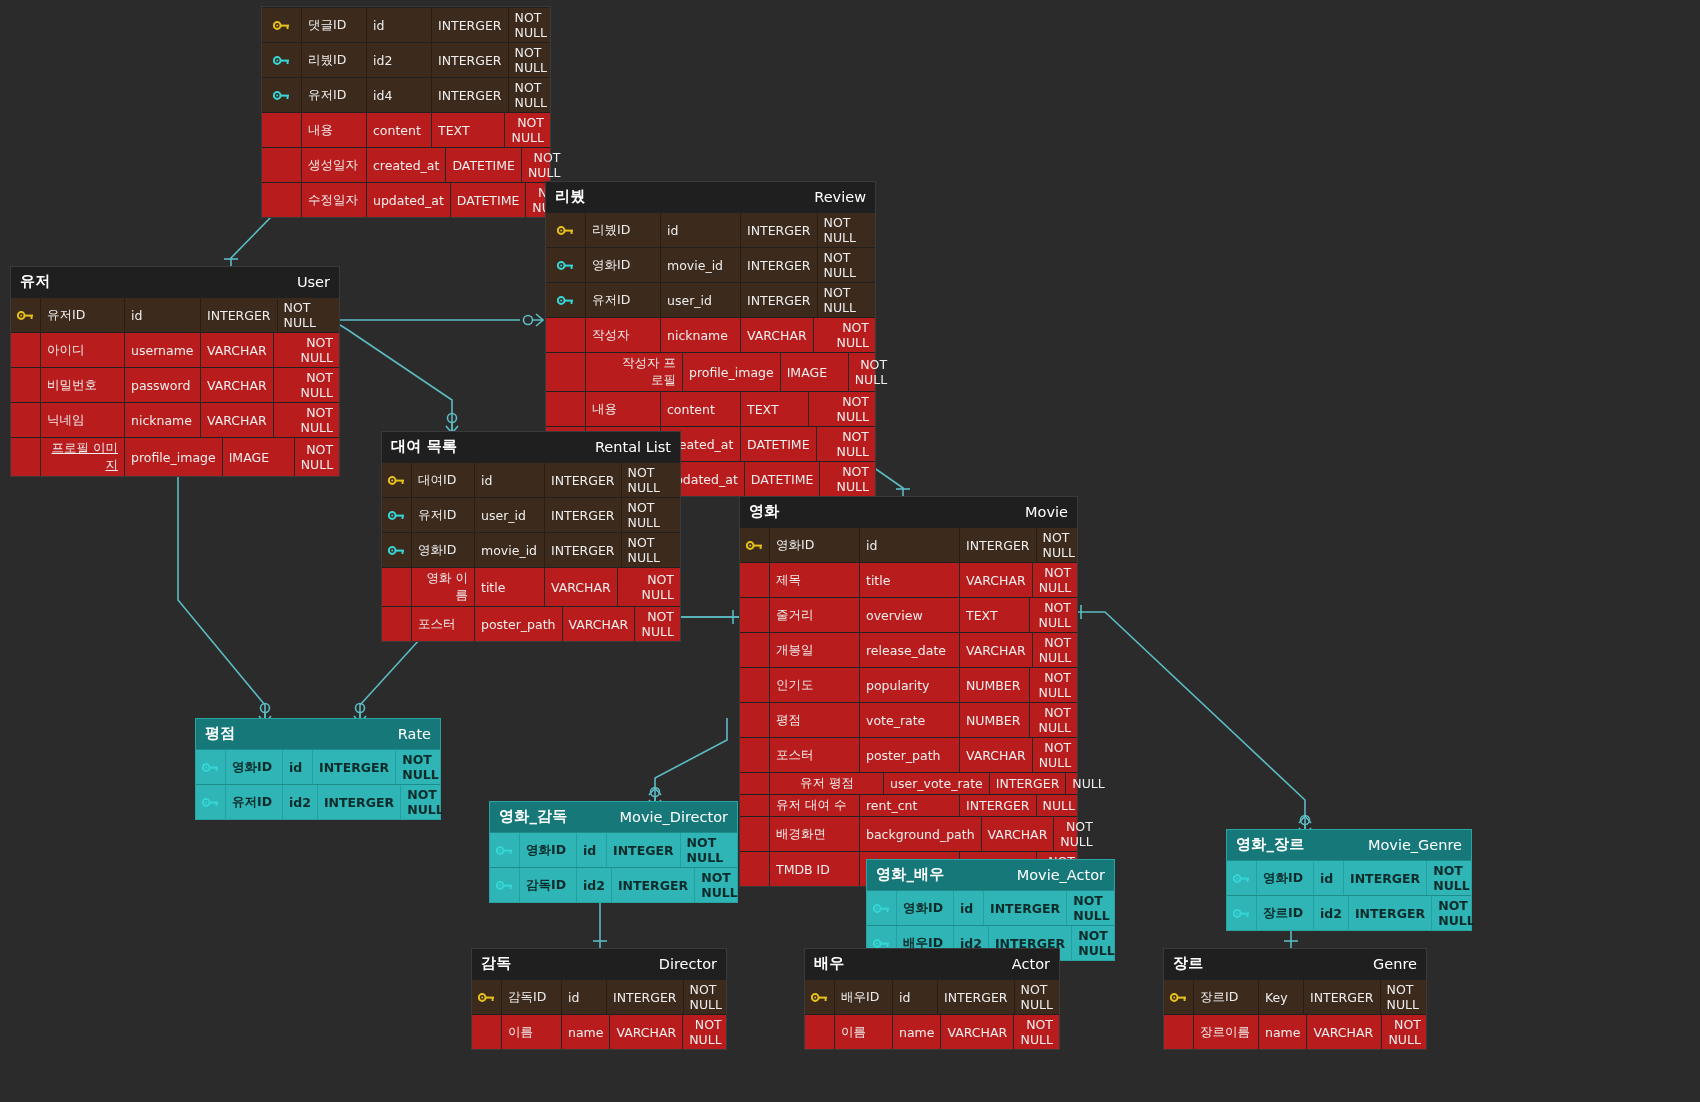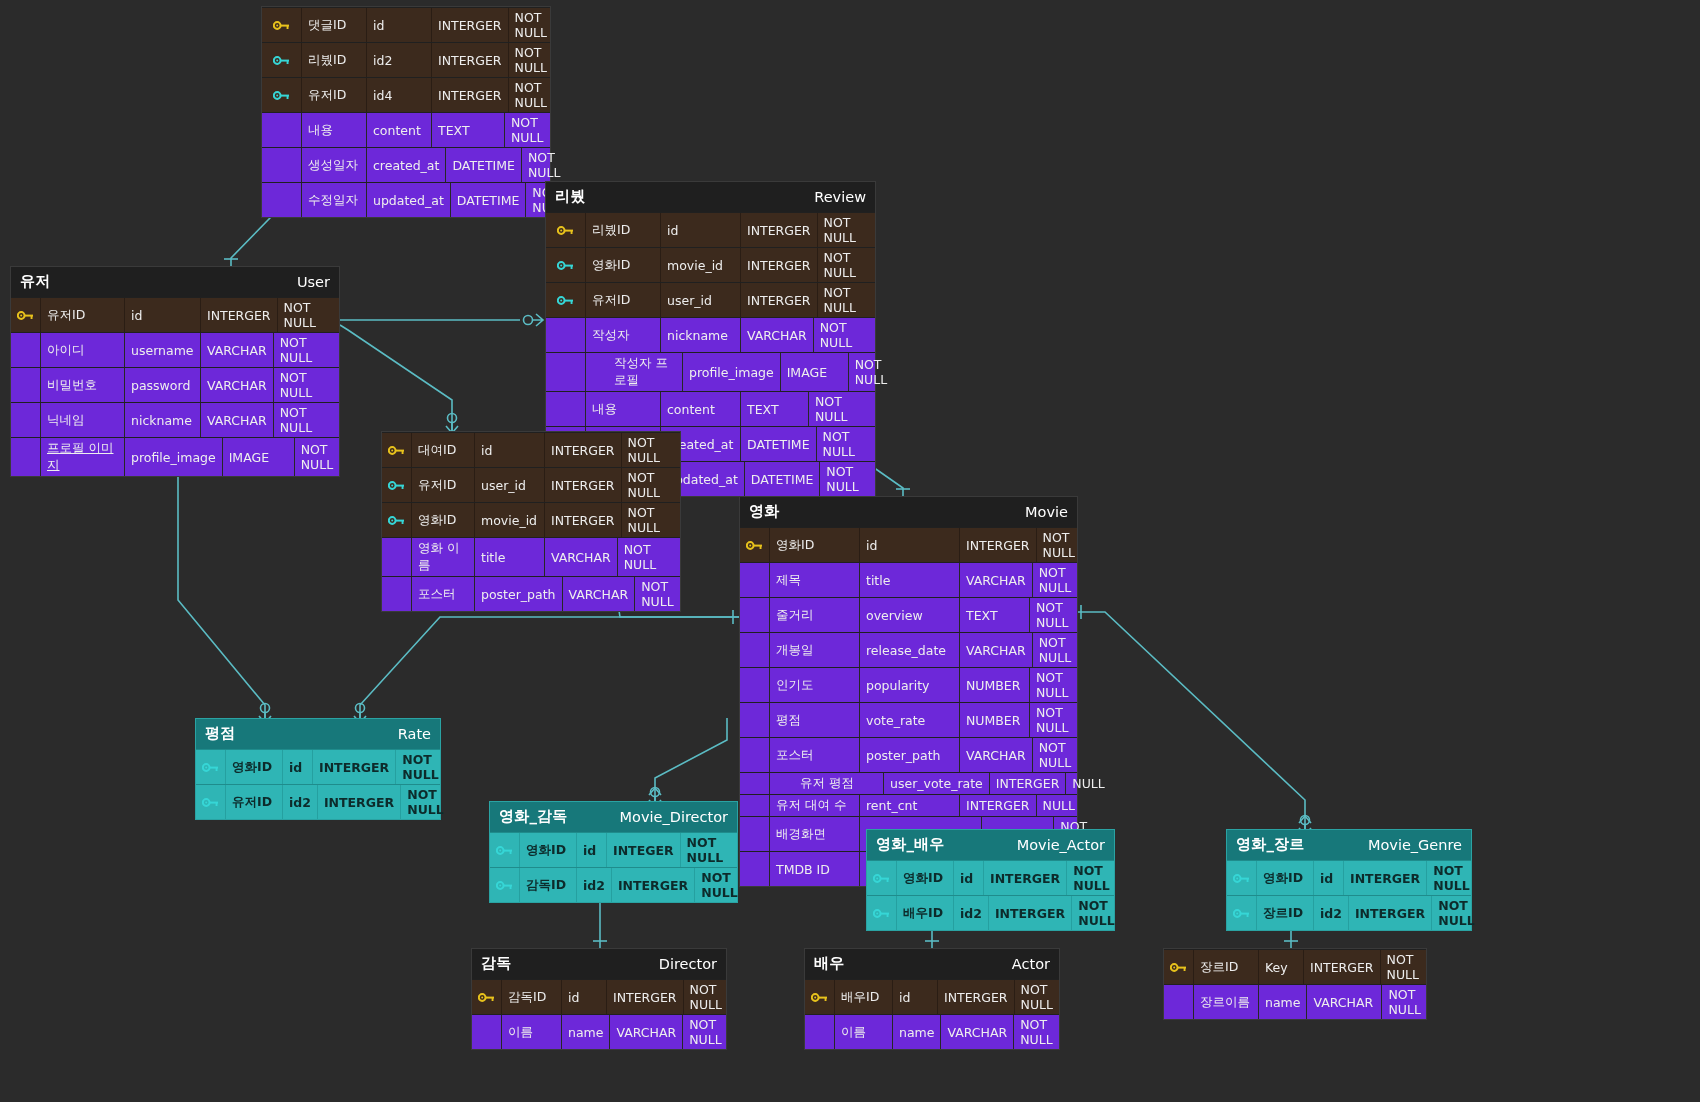--- a/index.html
+++ b/index.html
@@ -22,21 +22,21 @@
         box-sizing:border-box;border-right:1px solid #262626;min-height:18px;}
   .cell:last-child{border-right:none;}
   .c-key{width:28px;justify-content:center;padding:0;}
   .c-ko{font-size:12.5px;}
   .c-en{font-size:12.5px;}
   .c-type{font-size:12.5px;}
   .c-null{font-size:12.5px;}
 
   
   .brown .row.pk,.brown .row.fk{background:#3c2a1d;}
-  .brown .row.norm{background:#6d28d9;}
+  .brown .row.norm{background:#b91c1c;text-align:right;}
   .brown .cell{color:#eeeeee;}
   .brown .row.pk .cell,.brown .row.fk .cell{border-right-color:#2a1d14;}
   .brown .row.norm .cell{border-right-color:#272727;}
   .brown .row{border-top-color:#202020;}
 
   
   .teal{background:#1f6b6b;border-color:#2aa3a3;}
   .teal .thead{background:#17787a;}
   .teal .row{background:#2fb5b5;border-top-color:#1f8c8c;}
   .teal .cell{color:#0d2b2b;font-weight:600;border-right-color:#25a0a0;}
@@ -331,20 +331,24 @@
         </div>
         <div class="row norm">
           <div class="cell c-key" style="width: 30px; flex: 0 0 30px;"></div>
           <div class="cell c-ko" style="flex: 0 0 84px; text-decoration: underline;">프로필 이미지</div>
           <div class="cell c-en" style="flex: 0 0 76px;">profile_image</div>
           <div class="cell c-type" style="flex: 0 0 72px;">IMAGE</div>
           <div class="cell c-null" style="flex: 1 1 auto;">NOT NULL</div>
         </div>
       </div>
       <div class="table brown" style="left: 381px; top: 431px; width: 300px;">
+        <div class="thead">
+          <span class="t-ko">대여 목록</span>
+          <span class="t-en">Rental List</span>
+        </div>
         <div class="row pk">
           <div class="cell c-key" style="width: 30px; flex: 0 0 30px;">
             <svg class="keyicon" viewBox="0 0 17 11">
               <circle cx="4.2" cy="5.5" r="3.4" fill="none" stroke="#e8c21c" stroke-width="2"></circle>
               <circle cx="4.2" cy="5.5" r="1" fill="#e8c21c"></circle>
               <rect x="7" y="4.6" width="9" height="2" fill="#e8c21c"></rect>
               <rect x="13.6" y="6" width="1.9" height="3" fill="#e8c21c"></rect>
             </svg>
           </div>
           <div class="cell c-ko" style="flex: 0 0 63px;">대여ID</div>
@@ -546,21 +550,21 @@
               <rect x="7" y="4.6" width="9" height="2" fill="#36d6d6"></rect>
               <rect x="13.6" y="6" width="1.9" height="3" fill="#36d6d6"></rect>
             </svg>
           </div>
           <div class="cell c-ko" style="flex: 0 0 57px;">감독ID</div>
           <div class="cell c-en" style="flex: 0 0 30px;">id2</div>
           <div class="cell c-type" style="flex: 0 0 67px;">INTERGER</div>
           <div class="cell c-null" style="flex: 1 1 auto;">NOT NULL</div>
         </div>
       </div>
-      <div class="table teal" style="left: 866px; top: 829px; width: 249px;">
+      <div class="table teal" style="left: 866px; top: 859px; width: 249px;">
         <div class="thead">
           <span class="t-ko">영화_배우</span>
           <span class="t-en">Movie_Actor</span>
         </div>
         <div class="row fk">
           <div class="cell c-key" style="width: 30px; flex: 0 0 30px;">
             <svg class="keyicon" viewBox="0 0 17 11">
               <circle cx="4.2" cy="5.5" r="3.4" fill="none" stroke="#36d6d6" stroke-width="2"></circle>
               <circle cx="4.2" cy="5.5" r="1" fill="#36d6d6"></circle>
               <rect x="7" y="4.6" width="9" height="2" fill="#36d6d6"></rect>
@@ -669,20 +673,24 @@
         </div>
         <div class="row norm">
           <div class="cell c-key" style="width: 30px; flex: 0 0 30px;"></div>
           <div class="cell c-ko" style="flex: 0 0 58px;">이름</div>
           <div class="cell c-en" style="flex: 0 0 45px;">name</div>
           <div class="cell c-type" style="flex: 0 0 72px;">VARCHAR</div>
           <div class="cell c-null" style="flex: 1 1 auto;">NOT NULL</div>
         </div>
       </div>
       <div class="table brown" style="left: 1163px; top: 948px; width: 264px;">
+        <div class="thead">
+          <span class="t-ko">장르</span>
+          <span class="t-en">Genre</span>
+        </div>
         <div class="row pk">
           <div class="cell c-key" style="width: 30px; flex: 0 0 30px;">
             <svg class="keyicon" viewBox="0 0 17 11">
               <circle cx="4.2" cy="5.5" r="3.4" fill="none" stroke="#e8c21c" stroke-width="2"></circle>
               <circle cx="4.2" cy="5.5" r="1" fill="#e8c21c"></circle>
               <rect x="7" y="4.6" width="9" height="2" fill="#e8c21c"></rect>
               <rect x="13.6" y="6" width="1.9" height="3" fill="#e8c21c"></rect>
             </svg>
           </div>
           <div class="cell c-ko" style="flex: 0 0 65px;">장르ID</div>

